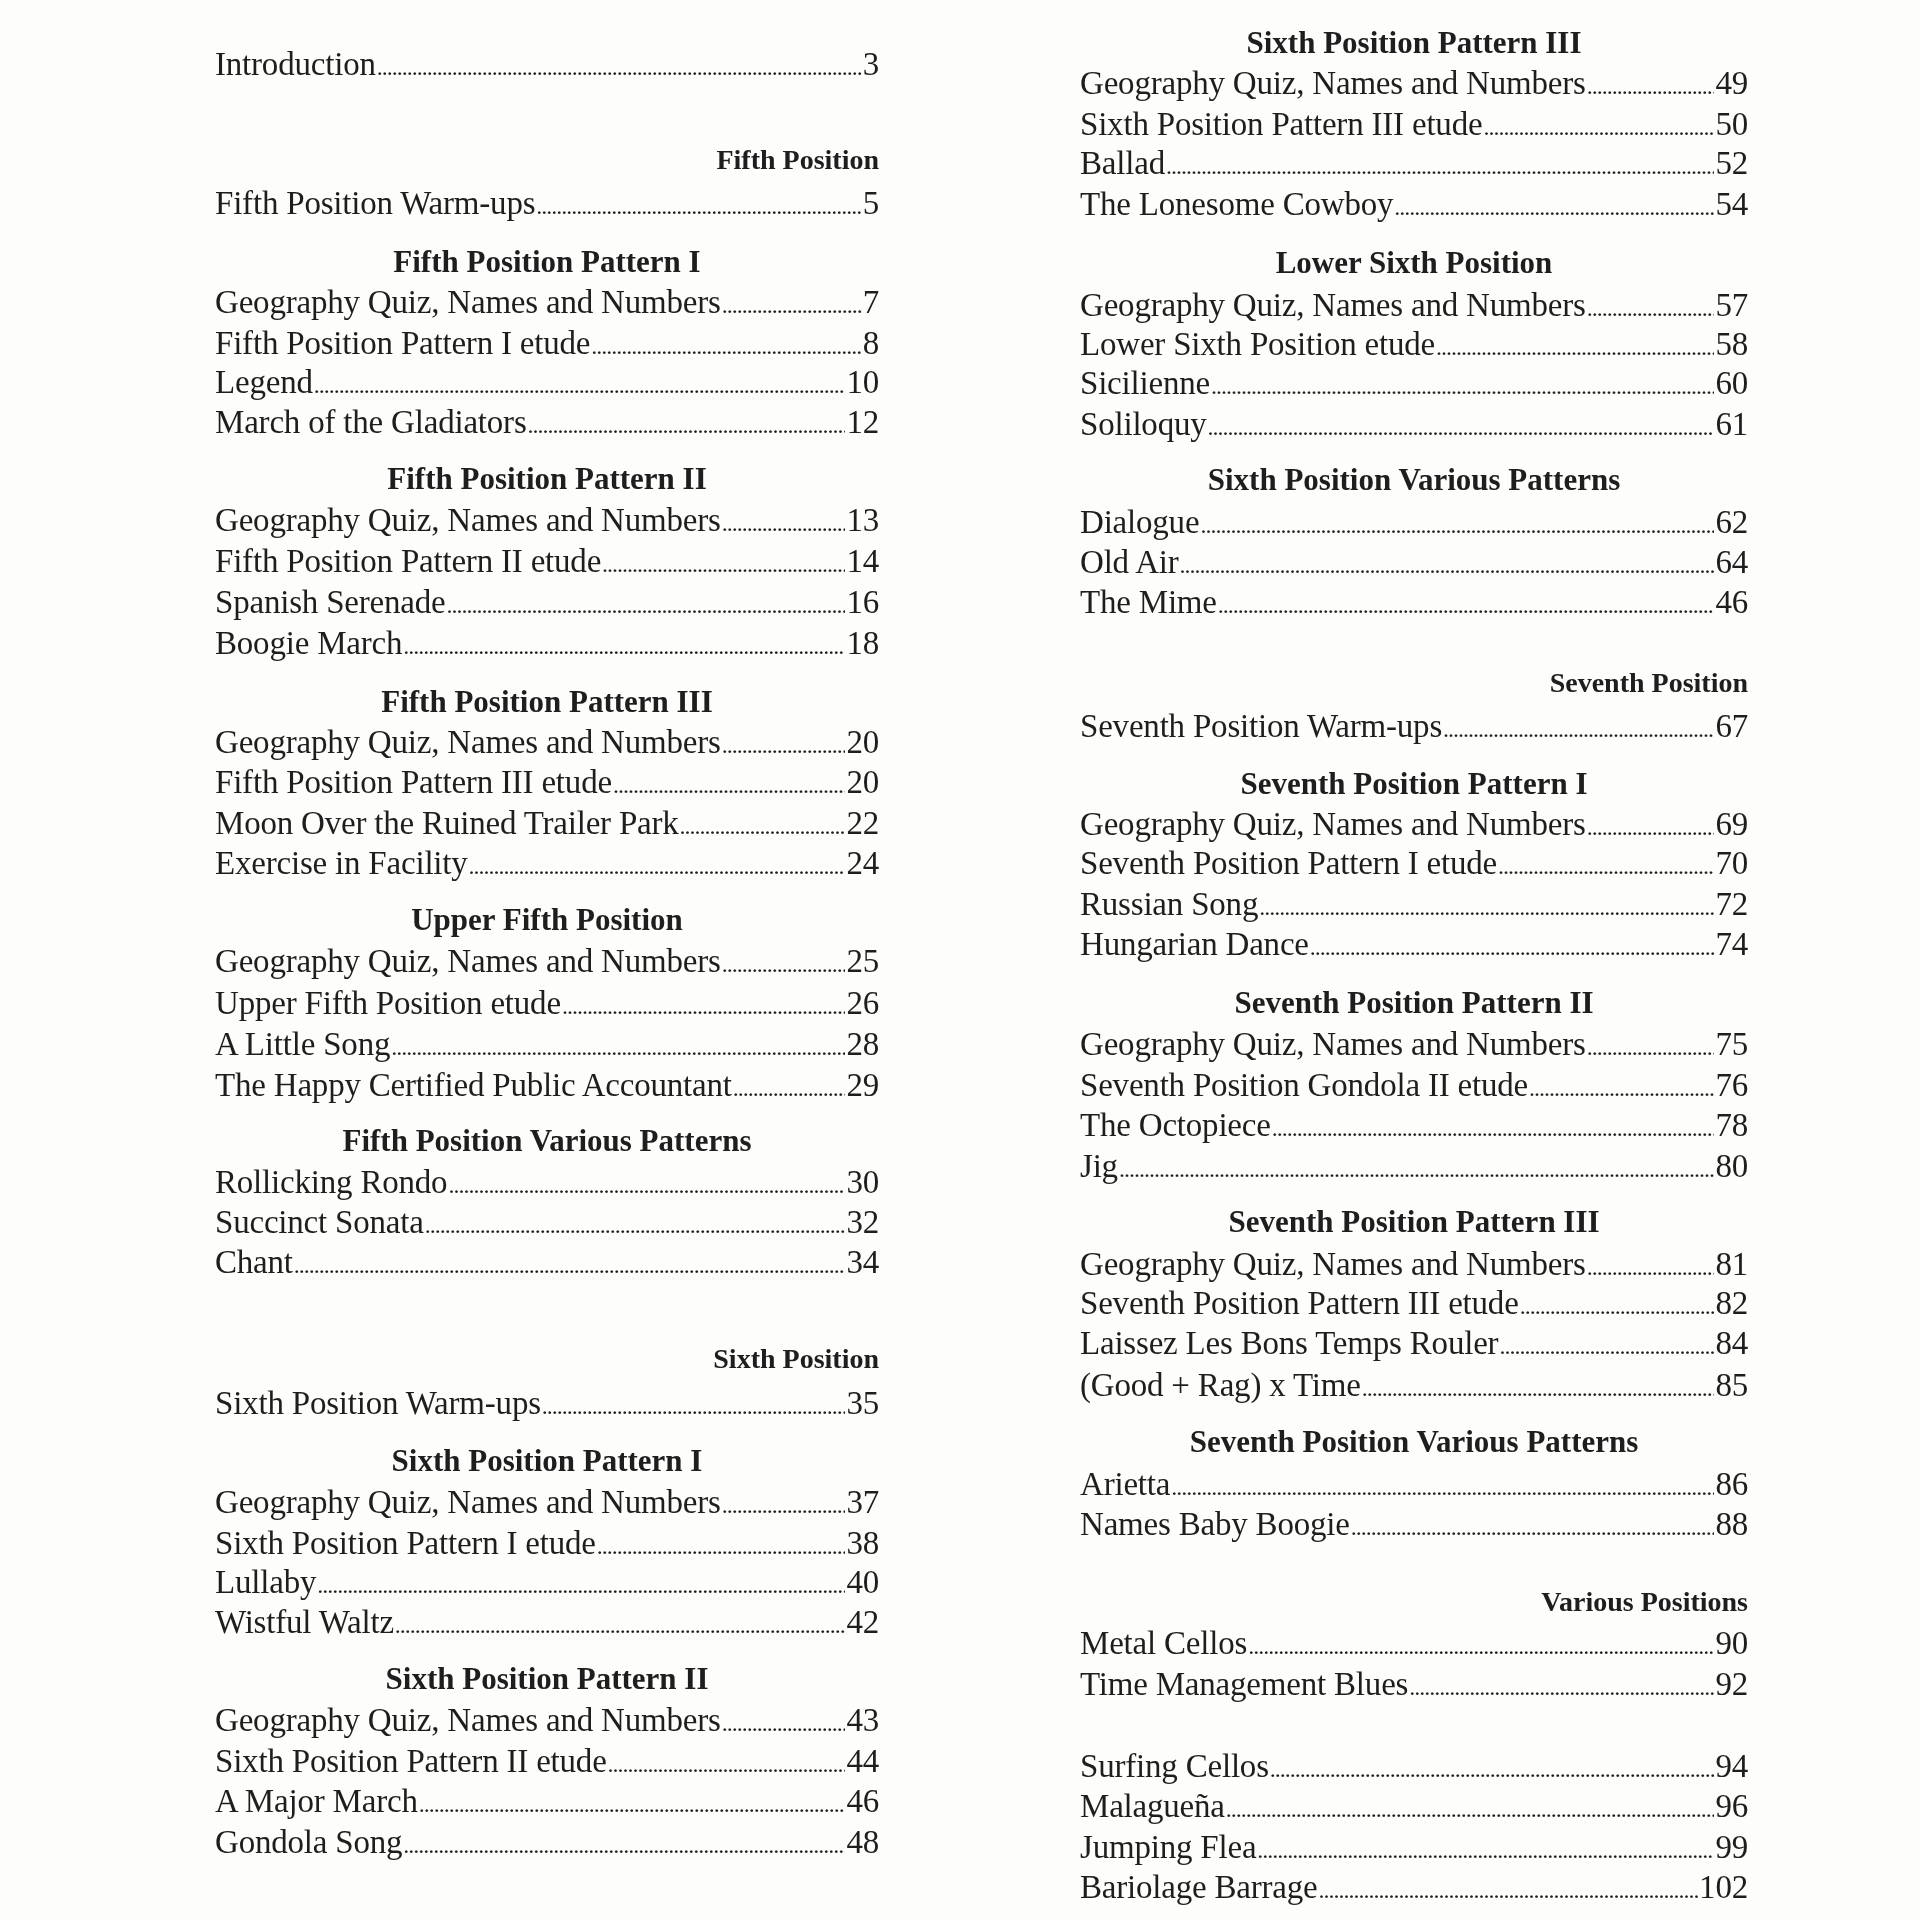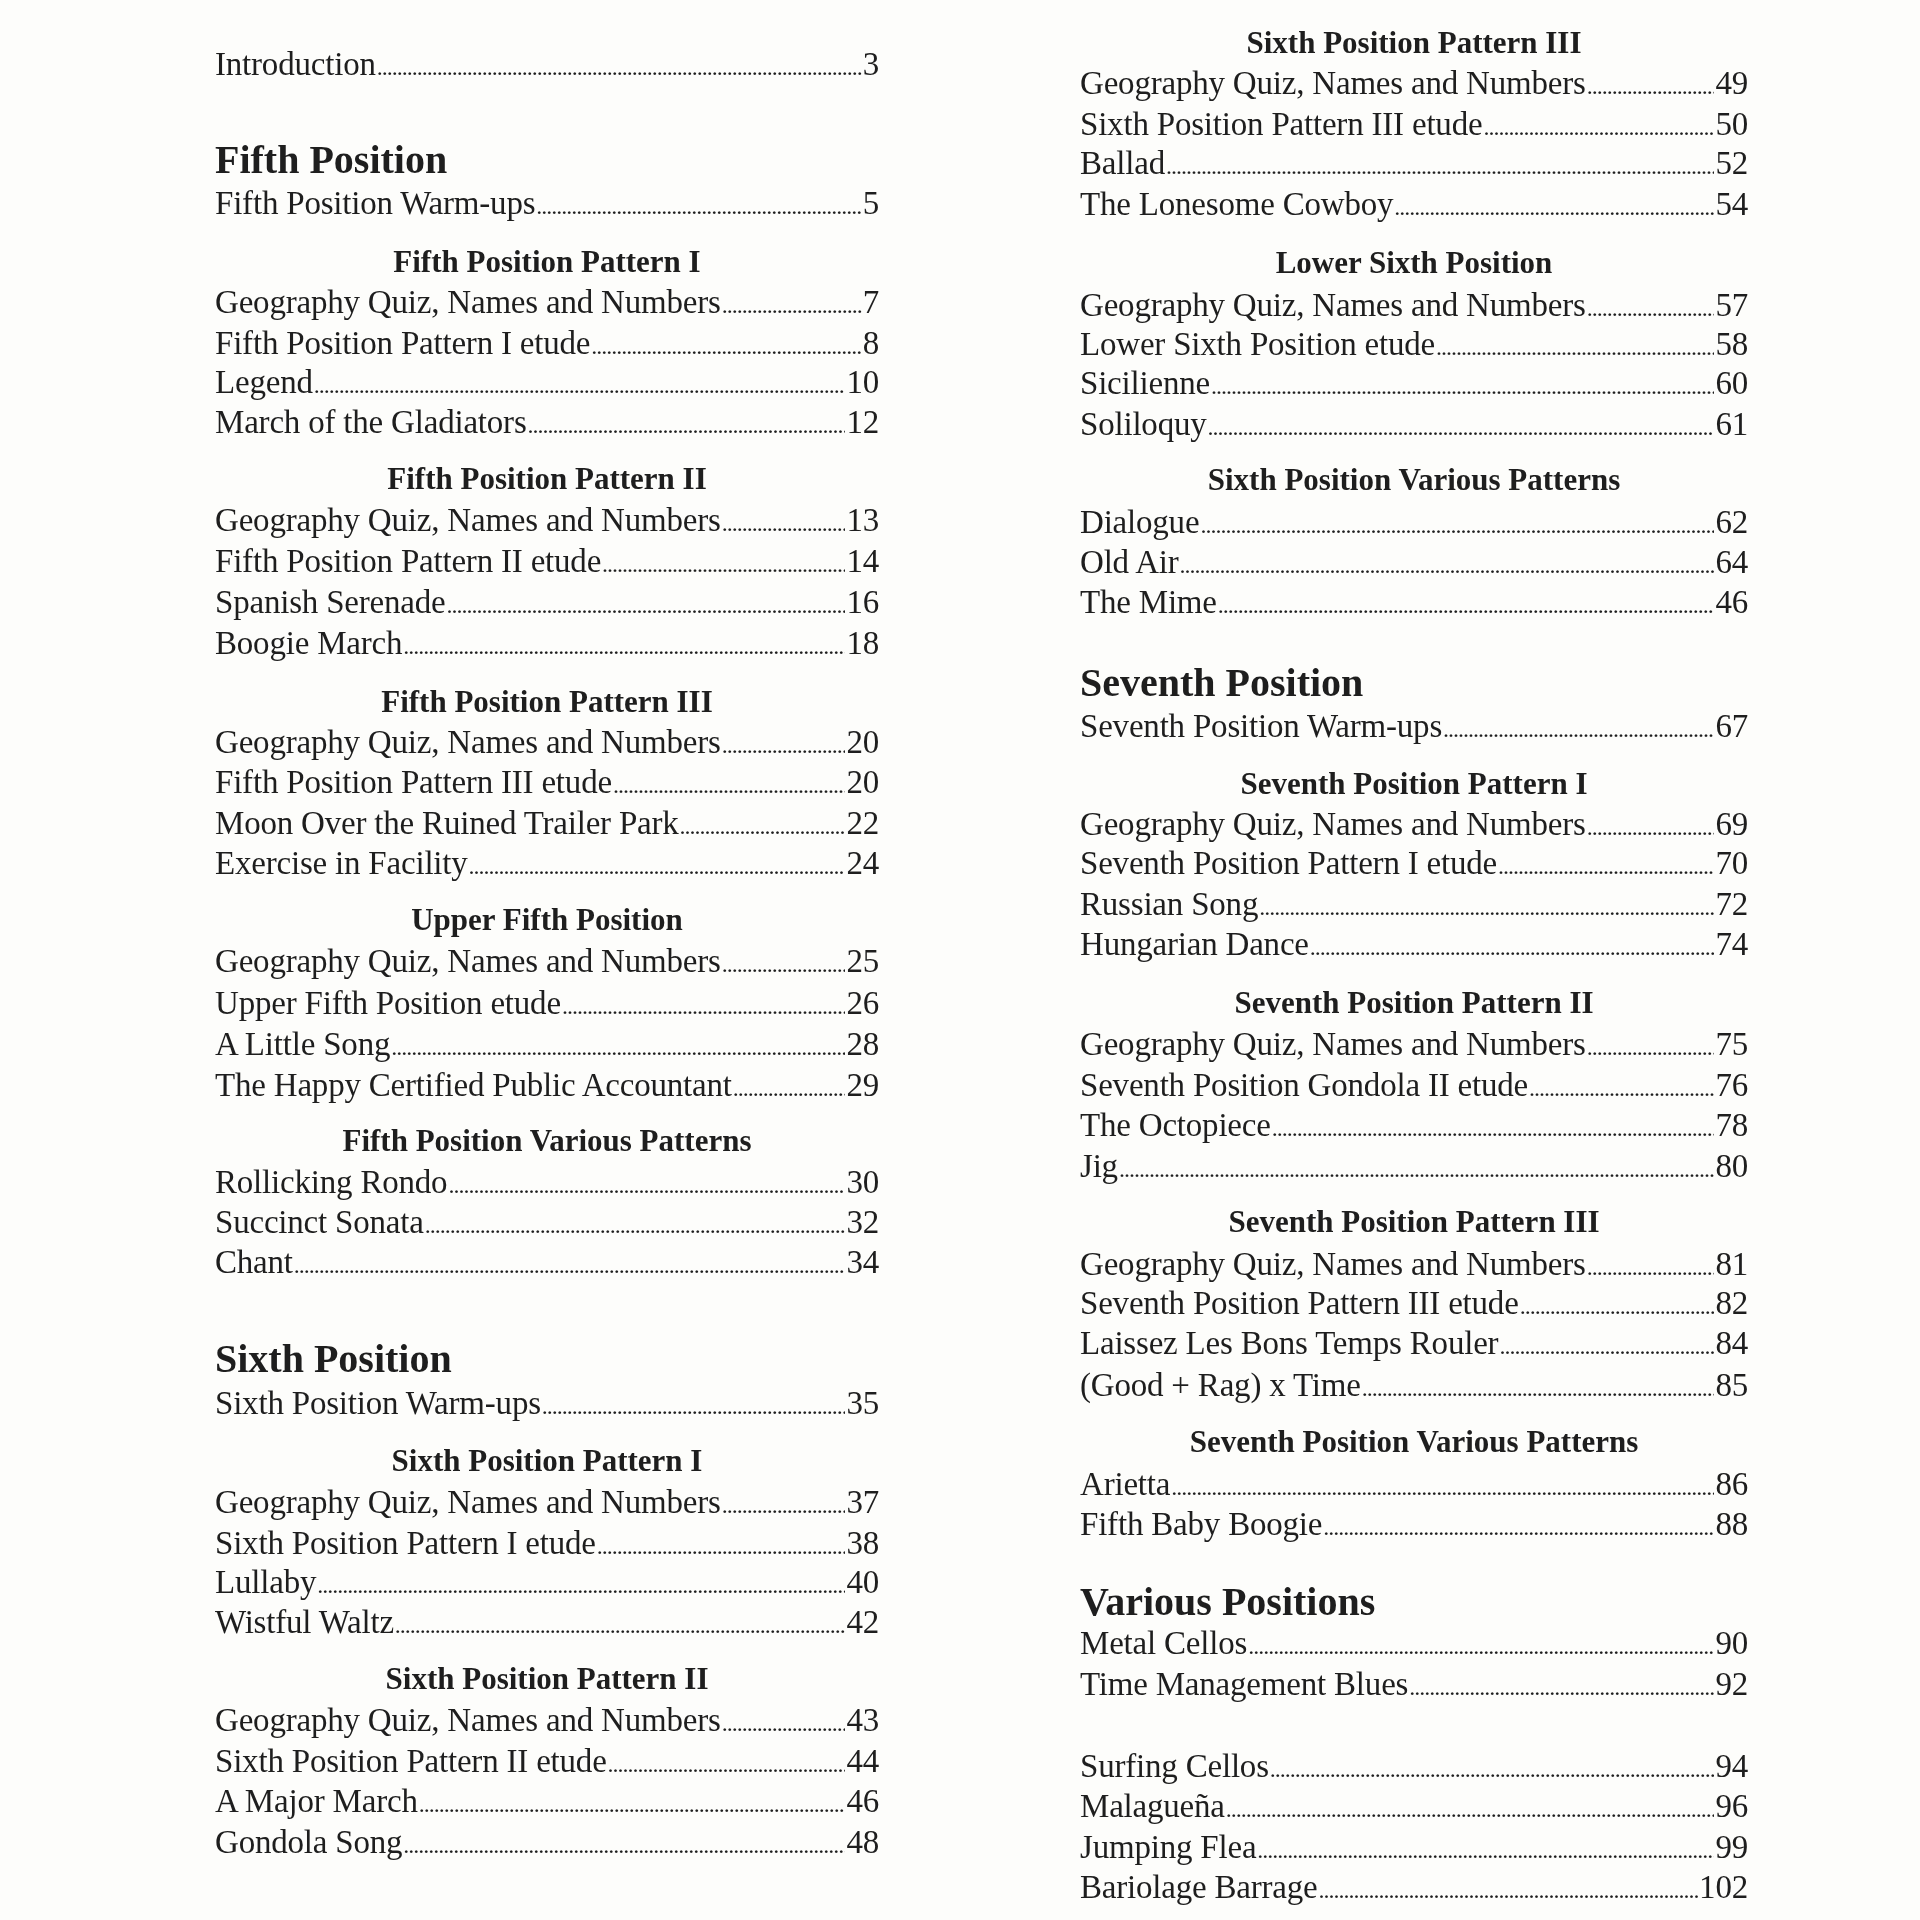--- a/index.html
+++ b/index.html
@@ -10,22 +10,22 @@
   #right{left:1080px;width:668px;font-family:Liberation Serif, serif;}
   .row{position:absolute;left:0;right:0;height:40px;display:flex;align-items:baseline;
        font-size:33px;line-height:40px;white-space:nowrap;letter-spacing:-0.2px;}
   .row .t{flex:0 0 auto;}
   .row .d{flex:1 1 auto;overflow:hidden;margin:0 1px;}
   .row .d::before{content:". . . . . . . . . . . . . . . . . . . . . . . . . . . . . . . . . . . . . . . . . . . . . . . . . . . . . . . . . . . . . . . . . . . . . . . . . . . . . . . . . . . . . . . . . . . . . . . . . . . . . . . . . . . . . . . . . . . . . . . . . . . . . . . . . . . . . . . . . . . . . . . . . . . . . . . . . .";
        letter-spacing:-3.5px;font-size:24px;}
   .row .p{flex:0 0 auto;}
   .sub{position:absolute;left:0;right:0;height:40px;text-align:center;font-weight:bold;
        font-size:31px;line-height:40px;white-space:nowrap;}
-  .main{position:absolute;left:0;right:0;height:50px;text-align:left;font-weight:bold;
-       font-size:40px;line-height:50px;white-space:nowrap;}
+  .main{position:absolute;left:0;right:0;height:50px;text-align:right;font-weight:bold;
+       font-size:28px;line-height:50px;white-space:nowrap;}
 </style>
 </head>
 <body>
 
 <div id="left" class="col">
   <div class="row" style="top:44px">
       <span class="t">Introduction</span>
       <span class="d"></span>
       <span class="p">3</span>
     </div>
@@ -329,21 +329,21 @@
       <span class="p">85</span>
     </div>
 
   <div class="sub" style="top:1422px">Seventh Position Various Patterns</div>
   <div class="row" style="top:1464px">
       <span class="t">Arietta</span>
       <span class="d"></span>
       <span class="p">86</span>
     </div>
   <div class="row" style="top:1504px">
-      <span class="t">Fifth Baby Boogie</span>
+      <span class="t">Names Baby Boogie</span>
       <span class="d"></span>
       <span class="p">88</span>
     </div>
 
   <div class="main" style="top:1577px">Various Positions</div>
   <div class="row" style="top:1623px">
       <span class="t">Metal Cellos</span>
       <span class="d"></span>
       <span class="p">90</span>
     </div>

